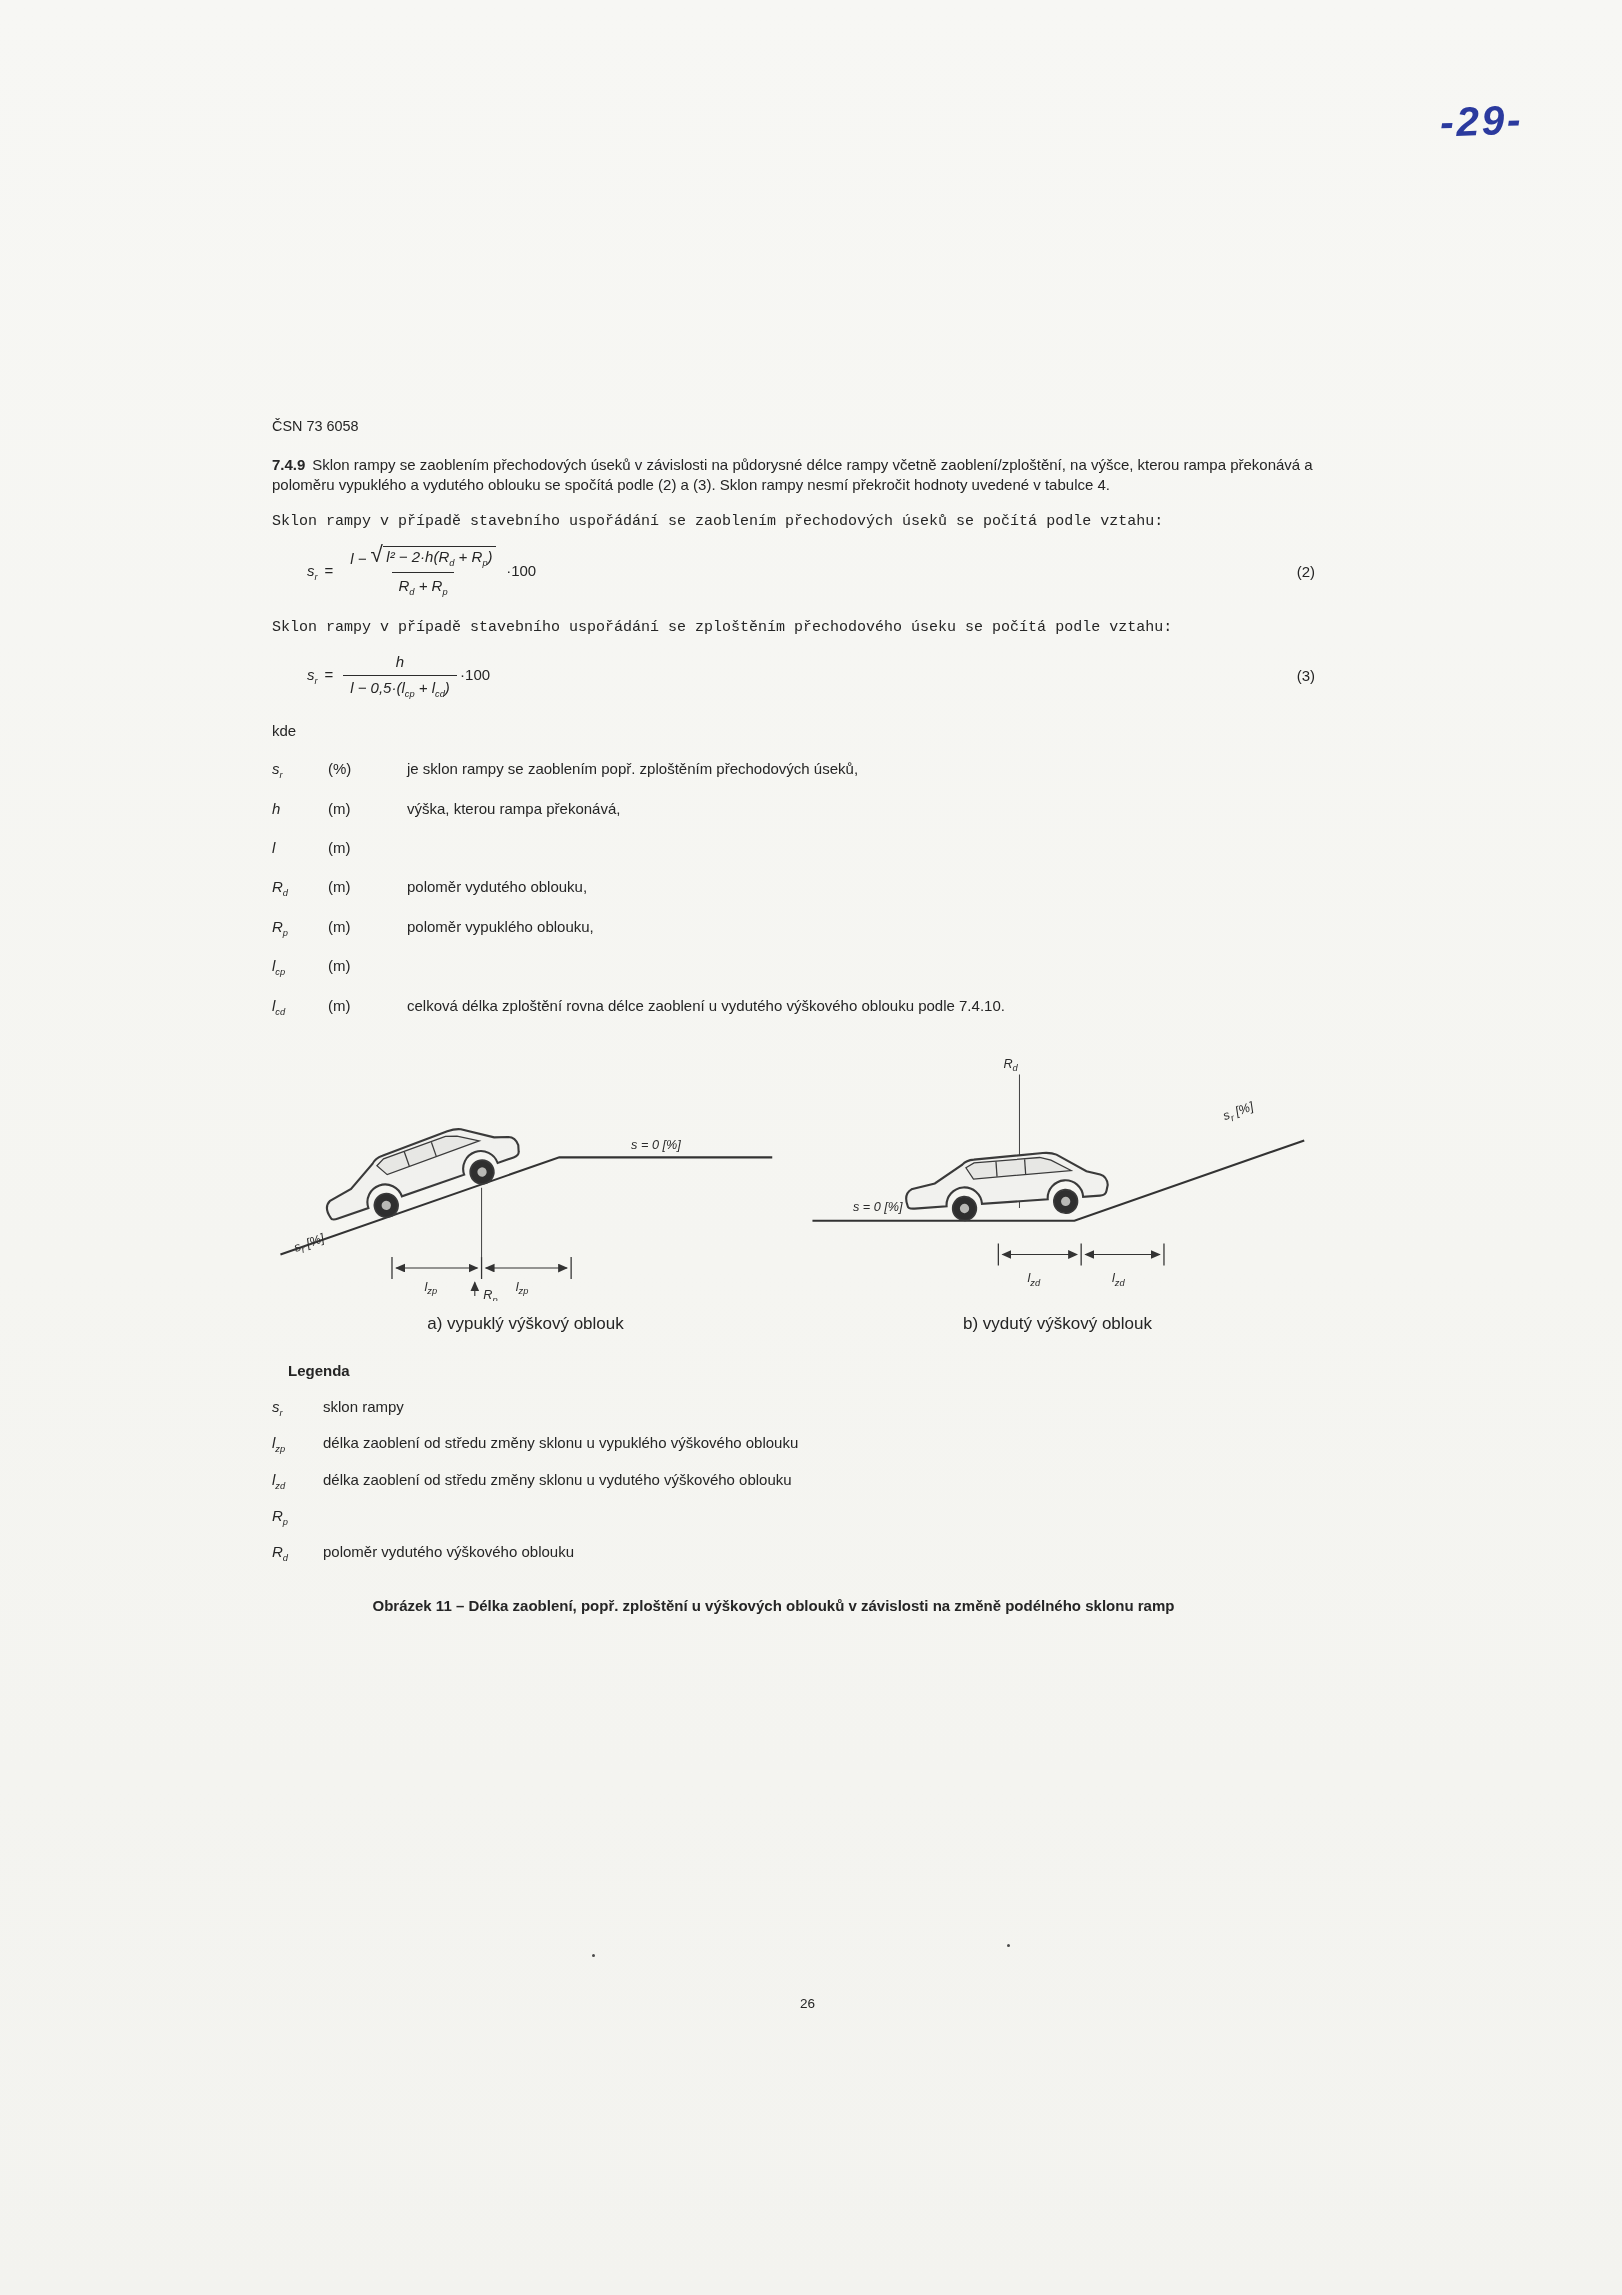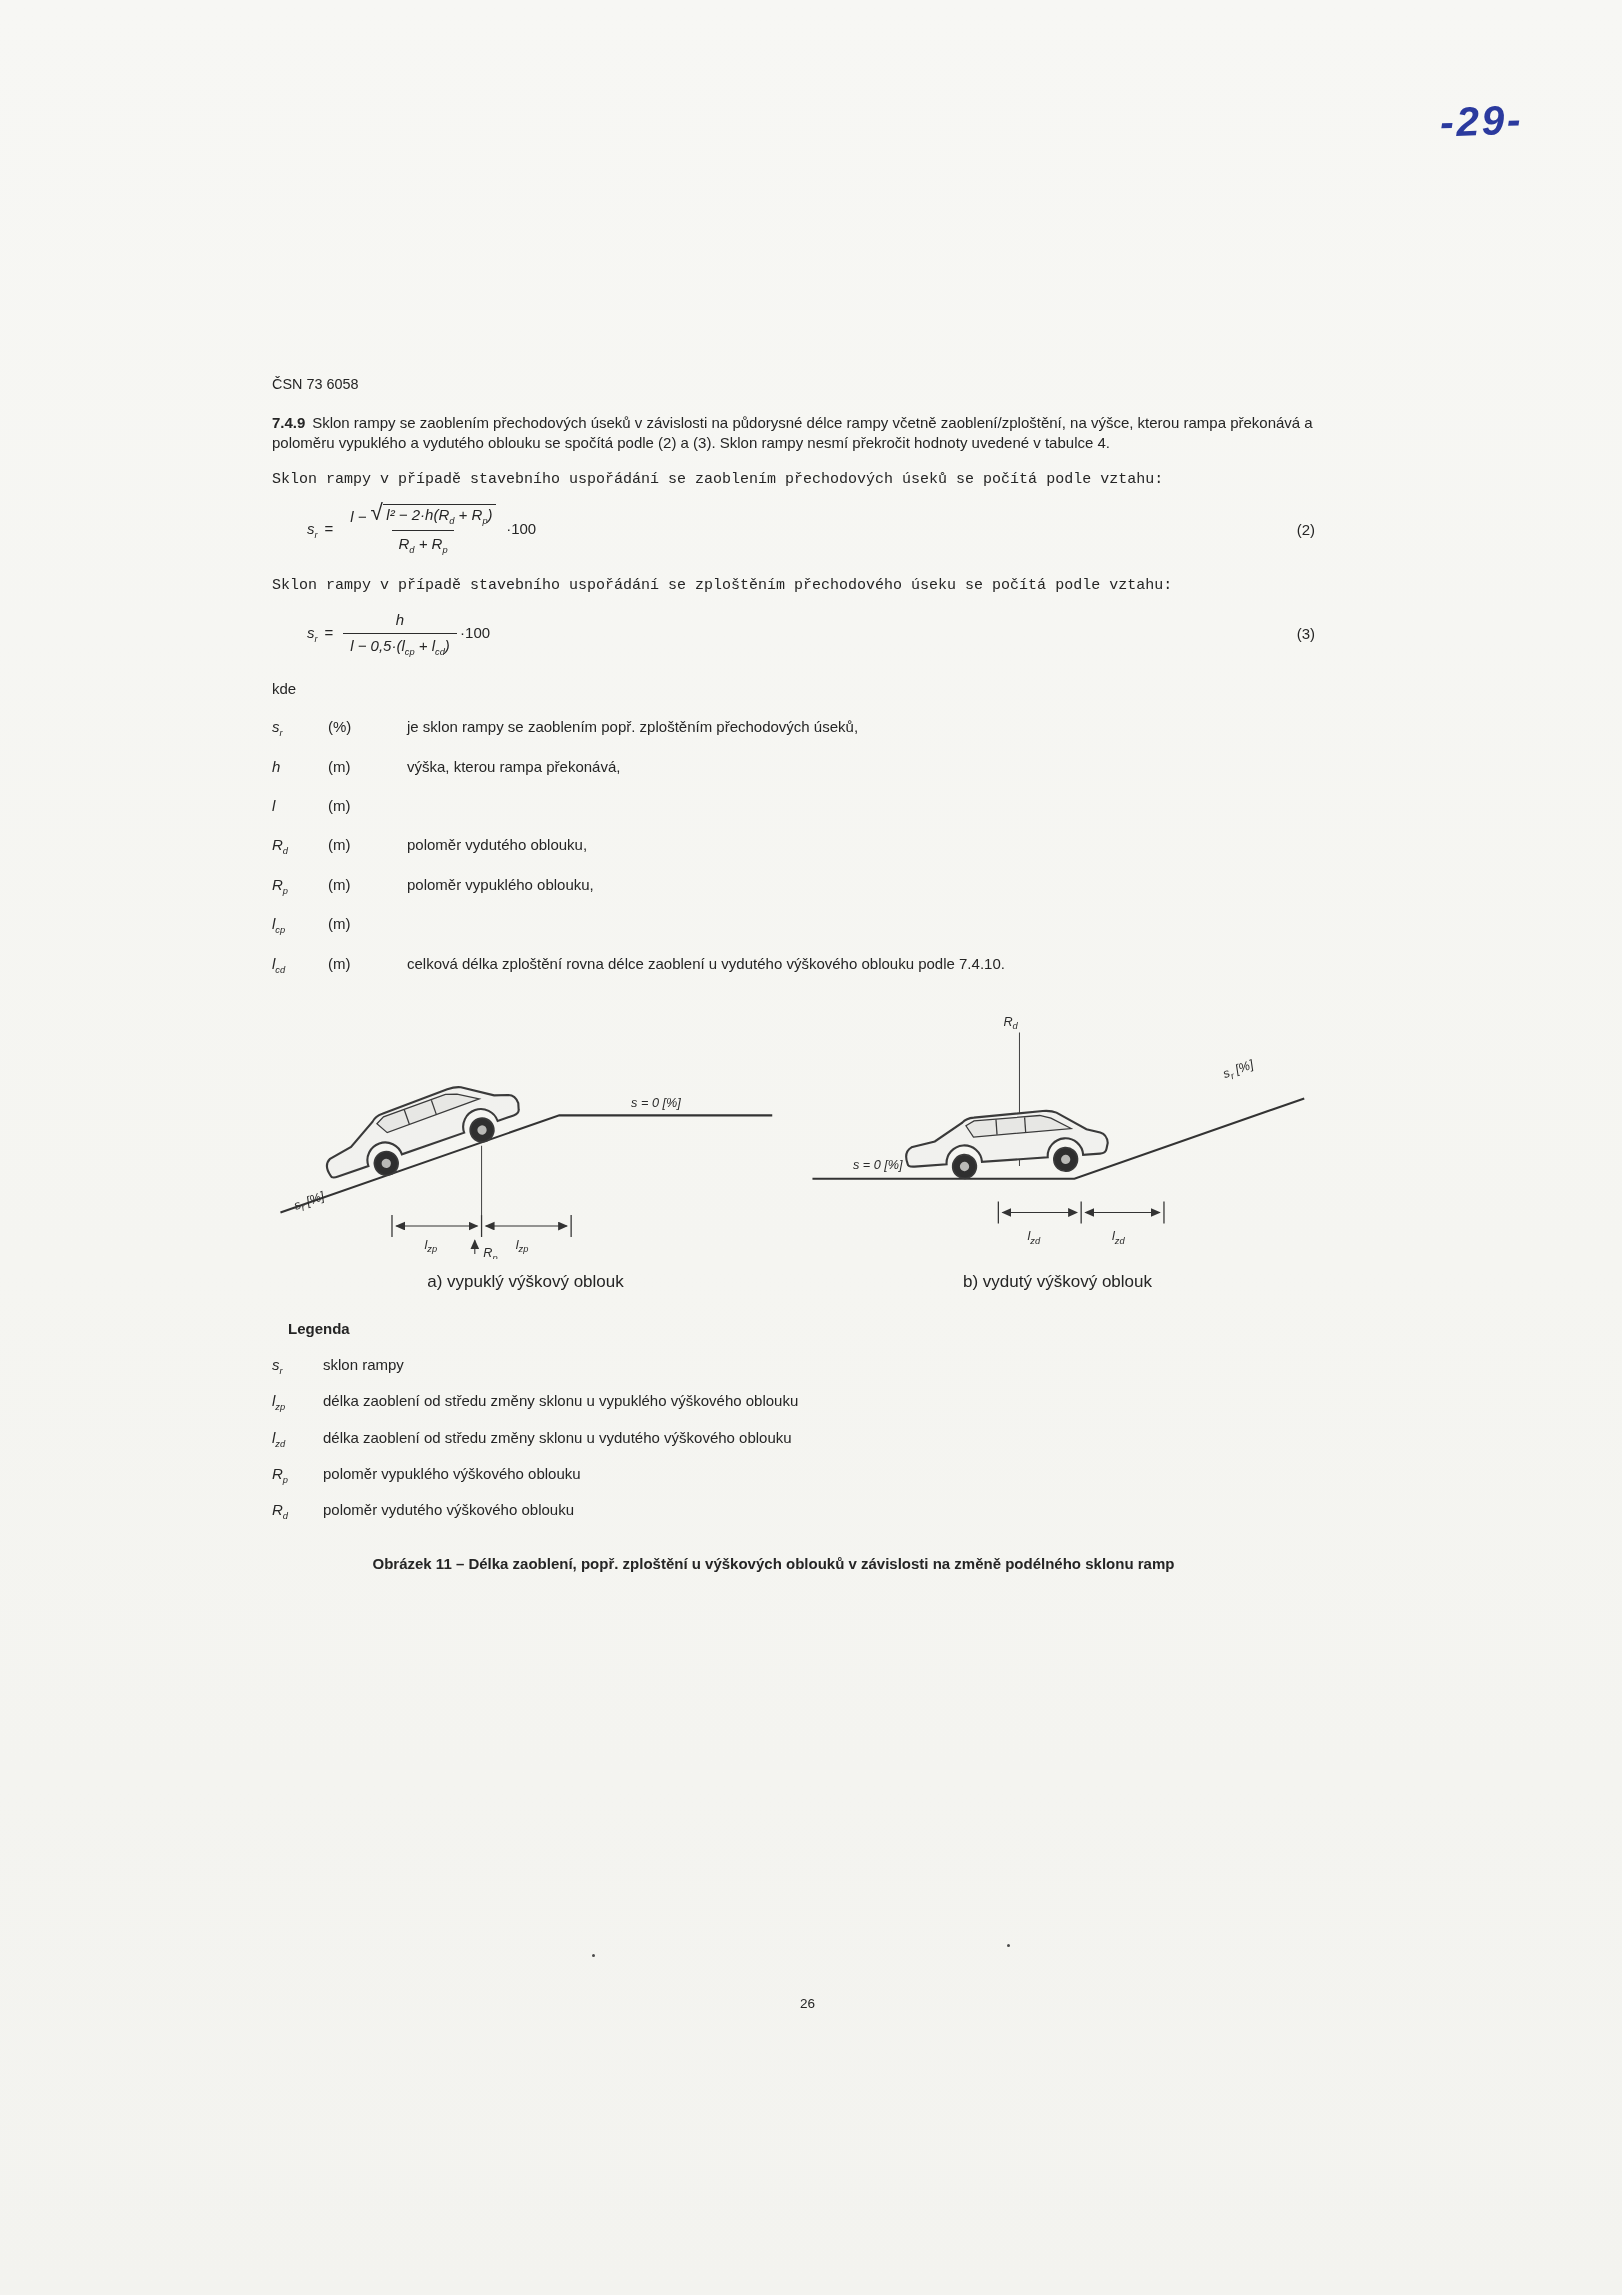--- a/index.html
+++ b/index.html
@@ -15,21 +15,21 @@
     background:linear-gradient(180deg,#f7f7f4 0%,#f5f5f1 55%,#f3f3ef 100%);
     overflow:hidden;
   }
   .handwritten {
     position:absolute; top:98px; right:100px;
     font-size:41px; font-weight:600; font-style:italic;
     color:#2b3a9e; letter-spacing:2.5px;
     transform:rotate(-2deg);
   }
   .content {
-    position:absolute; left:272px; top:375px; width:1055px;
+    position:absolute; left:272px; top:417px; width:1055px;
     font-size:15px; line-height:1.34;
   }
   .doc-id { font-size:14.4px; margin-bottom:18.6px; }
   p.para { margin-bottom:17px; }
   p.tight { margin-bottom:8.5px;font-family:Liberation Mono, monospace; }
   b.secnum { font-weight:bold; margin-right:6.8px; }
 
   
   .formula-row { display:flex; align-items:center; margin:13.5px 0 20px 35px; font-size:15px; }
   .formula-row .eqno { margin-left:auto; padding-right:12px; }
@@ -224,21 +224,20 @@
       <div class="legend-row">
         <span class="sym"><span>l</span><sub>zp</sub></span>
         <span>délka zaoblení od středu změny sklonu u vypuklého výškového oblouku</span>
       </div>
       <div class="legend-row">
         <span class="sym"><span>l</span><sub>zd</sub></span>
         <span>délka zaoblení od středu změny sklonu u vydutého výškového oblouku</span>
       </div>
       <div class="legend-row">
         <span class="sym"><span>R</span><sub>p</sub></span>
-        <span>poloměr vypuklého výškového oblouku</span>
       </div>
       <div class="legend-row">
         <span class="sym"><span>R</span><sub>d</sub></span>
         <span>poloměr vydutého výškového oblouku</span>
       </div>
     </div>
 
     <div class="figure-title">Obrázek 11 – Délka zaoblení, popř. zploštění u výškových oblouků v závislosti na změně podélného sklonu ramp</div>
 
   </div>

